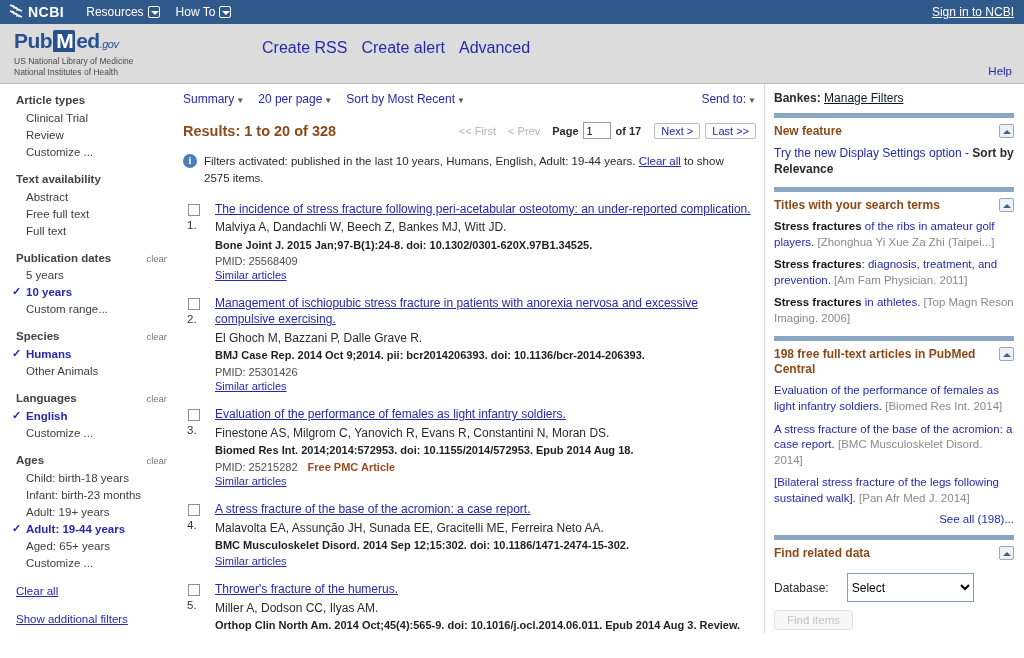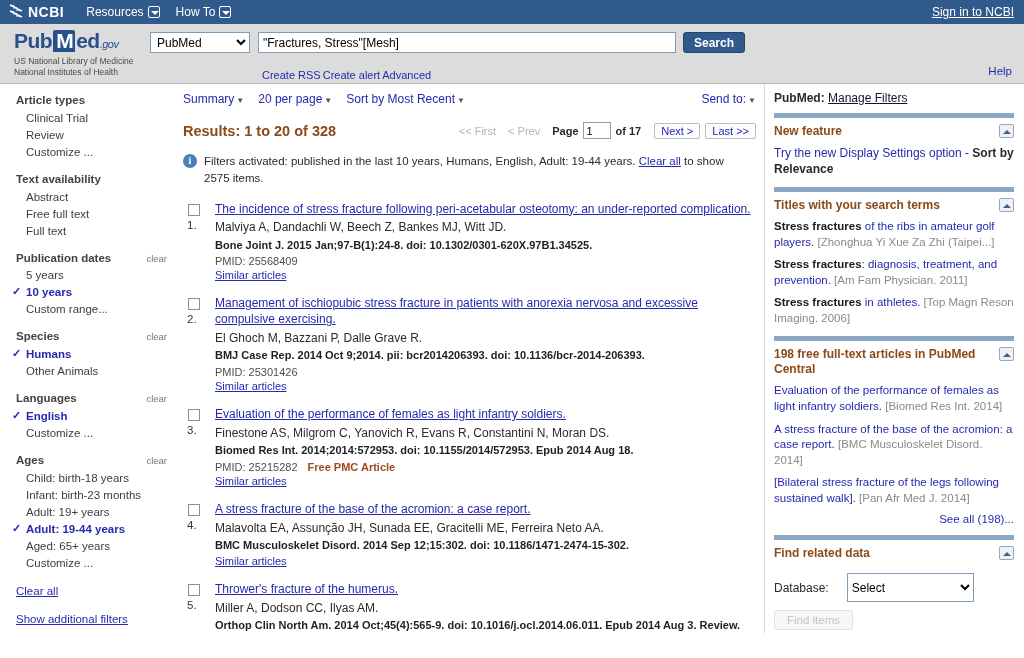--- a/index.html
+++ b/index.html
@@ -88,22 +88,22 @@
     font-size: 12px; padding: 0 4px;
     font-family: "Liberation Sans", sans-serif; color: #000000;
   }
   #search-button {
     margin-left: 7px; height: 21px; padding: 0 10px;
     background: #30598c; color: #ffffff; border: 1px solid #24456b;
     border-radius: 3px; font-size: 12px; font-weight: bold;
     font-family: "Liberation Sans", sans-serif; cursor: pointer;
   }
   #search-links {
-    margin-left: 112px; margin-top: 16px;
-    display: flex; gap: 2px; font-size: 11px;
+    margin-left: 112px; margin-top: 7px;
+    display: flex; gap: 14px; font-size: 16px;
   }
   #search-links span { color: #2629ad; cursor: pointer; }
   #help-link {
     position: absolute; right: 12px; bottom: 6px;
     color: #2629ad; font-size: 11.5px; cursor: pointer;
   }
 
   
   #body-wrap { display: flex; align-items: flex-start; height: 574px; }
 
@@ -288,27 +288,20 @@
         <span>ed</span>
         <span class="gov">.gov</span>
     </div>
     <div id="pm-tagline">
       <div>US National Library of Medicine</div>
       <div>National Institutes of Health</div>
     </div>
   </div>
 
   <div id="search-area">
-    <div id="search-row">
-      <select id="db-select">
-        <option>PubMed</option>
-      </select>
-      <input id="search-input" type="text" value="&quot;Fractures, Stress&quot;[Mesh]" style="">
-      <button id="search-button">Search</button>
-    </div>
     <div id="search-links">
       <span>Create RSS</span>
       <span>Create alert</span>
       <span>Advanced</span>
     </div>
   </div>
 
   <div id="help-link">Help</div>
 </div>
 
@@ -473,21 +466,21 @@
         <div class="rauth">Miller A, Dodson CC, Ilyas AM.</div>
         <div class="rsrc">Orthop Clin North Am. 2014 Oct;45(4):565-9. doi: 10.1016/j.ocl.2014.06.011. Epub 2014 Aug 3. Review.</div>
       </div>
     </div>
 
   </div>
 
   <div id="right-col">
 
     <div id="filters-line">
-      <b>PubMed:</b>
+      <b>Bankes:</b>
       <u>Manage Filters</u>
     </div>
 
     <div class="panel">
       <div class="panel-topbar"></div>
       <div class="panel-head">
         <span class="ttl">New feature</span>
         <span class="collapse-btn"></span>
       </div>
       <div class="panel-body">

